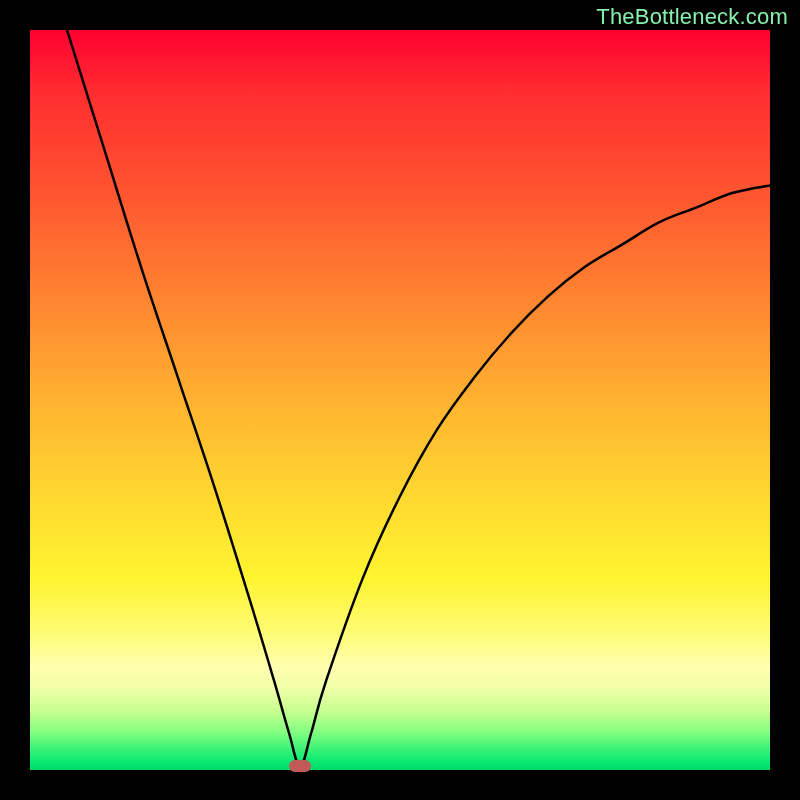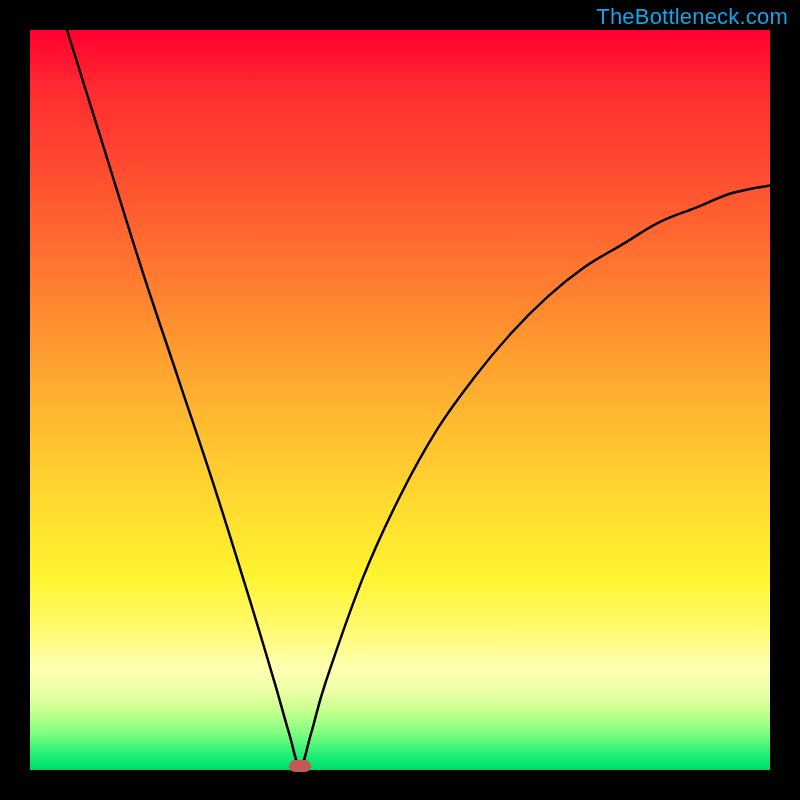--- a/index.html
+++ b/index.html
@@ -42,21 +42,21 @@
       #80ff80 95%,
       #30f078 97.5%,
       #08e870 99%,
       #00d868 100%
     );
   }
   .watermark {
     position: absolute;
     top: 4px;
     right: 12px;
-    color: #0ea5e9;
+    color: #86efac;
     font-size: 22px;
     font-weight: 500;
     letter-spacing: 0.2px;
   }
   svg.curve {
     position: absolute;
     left: 0;
     top: 0;
     width: 740px;
     height: 740px;

